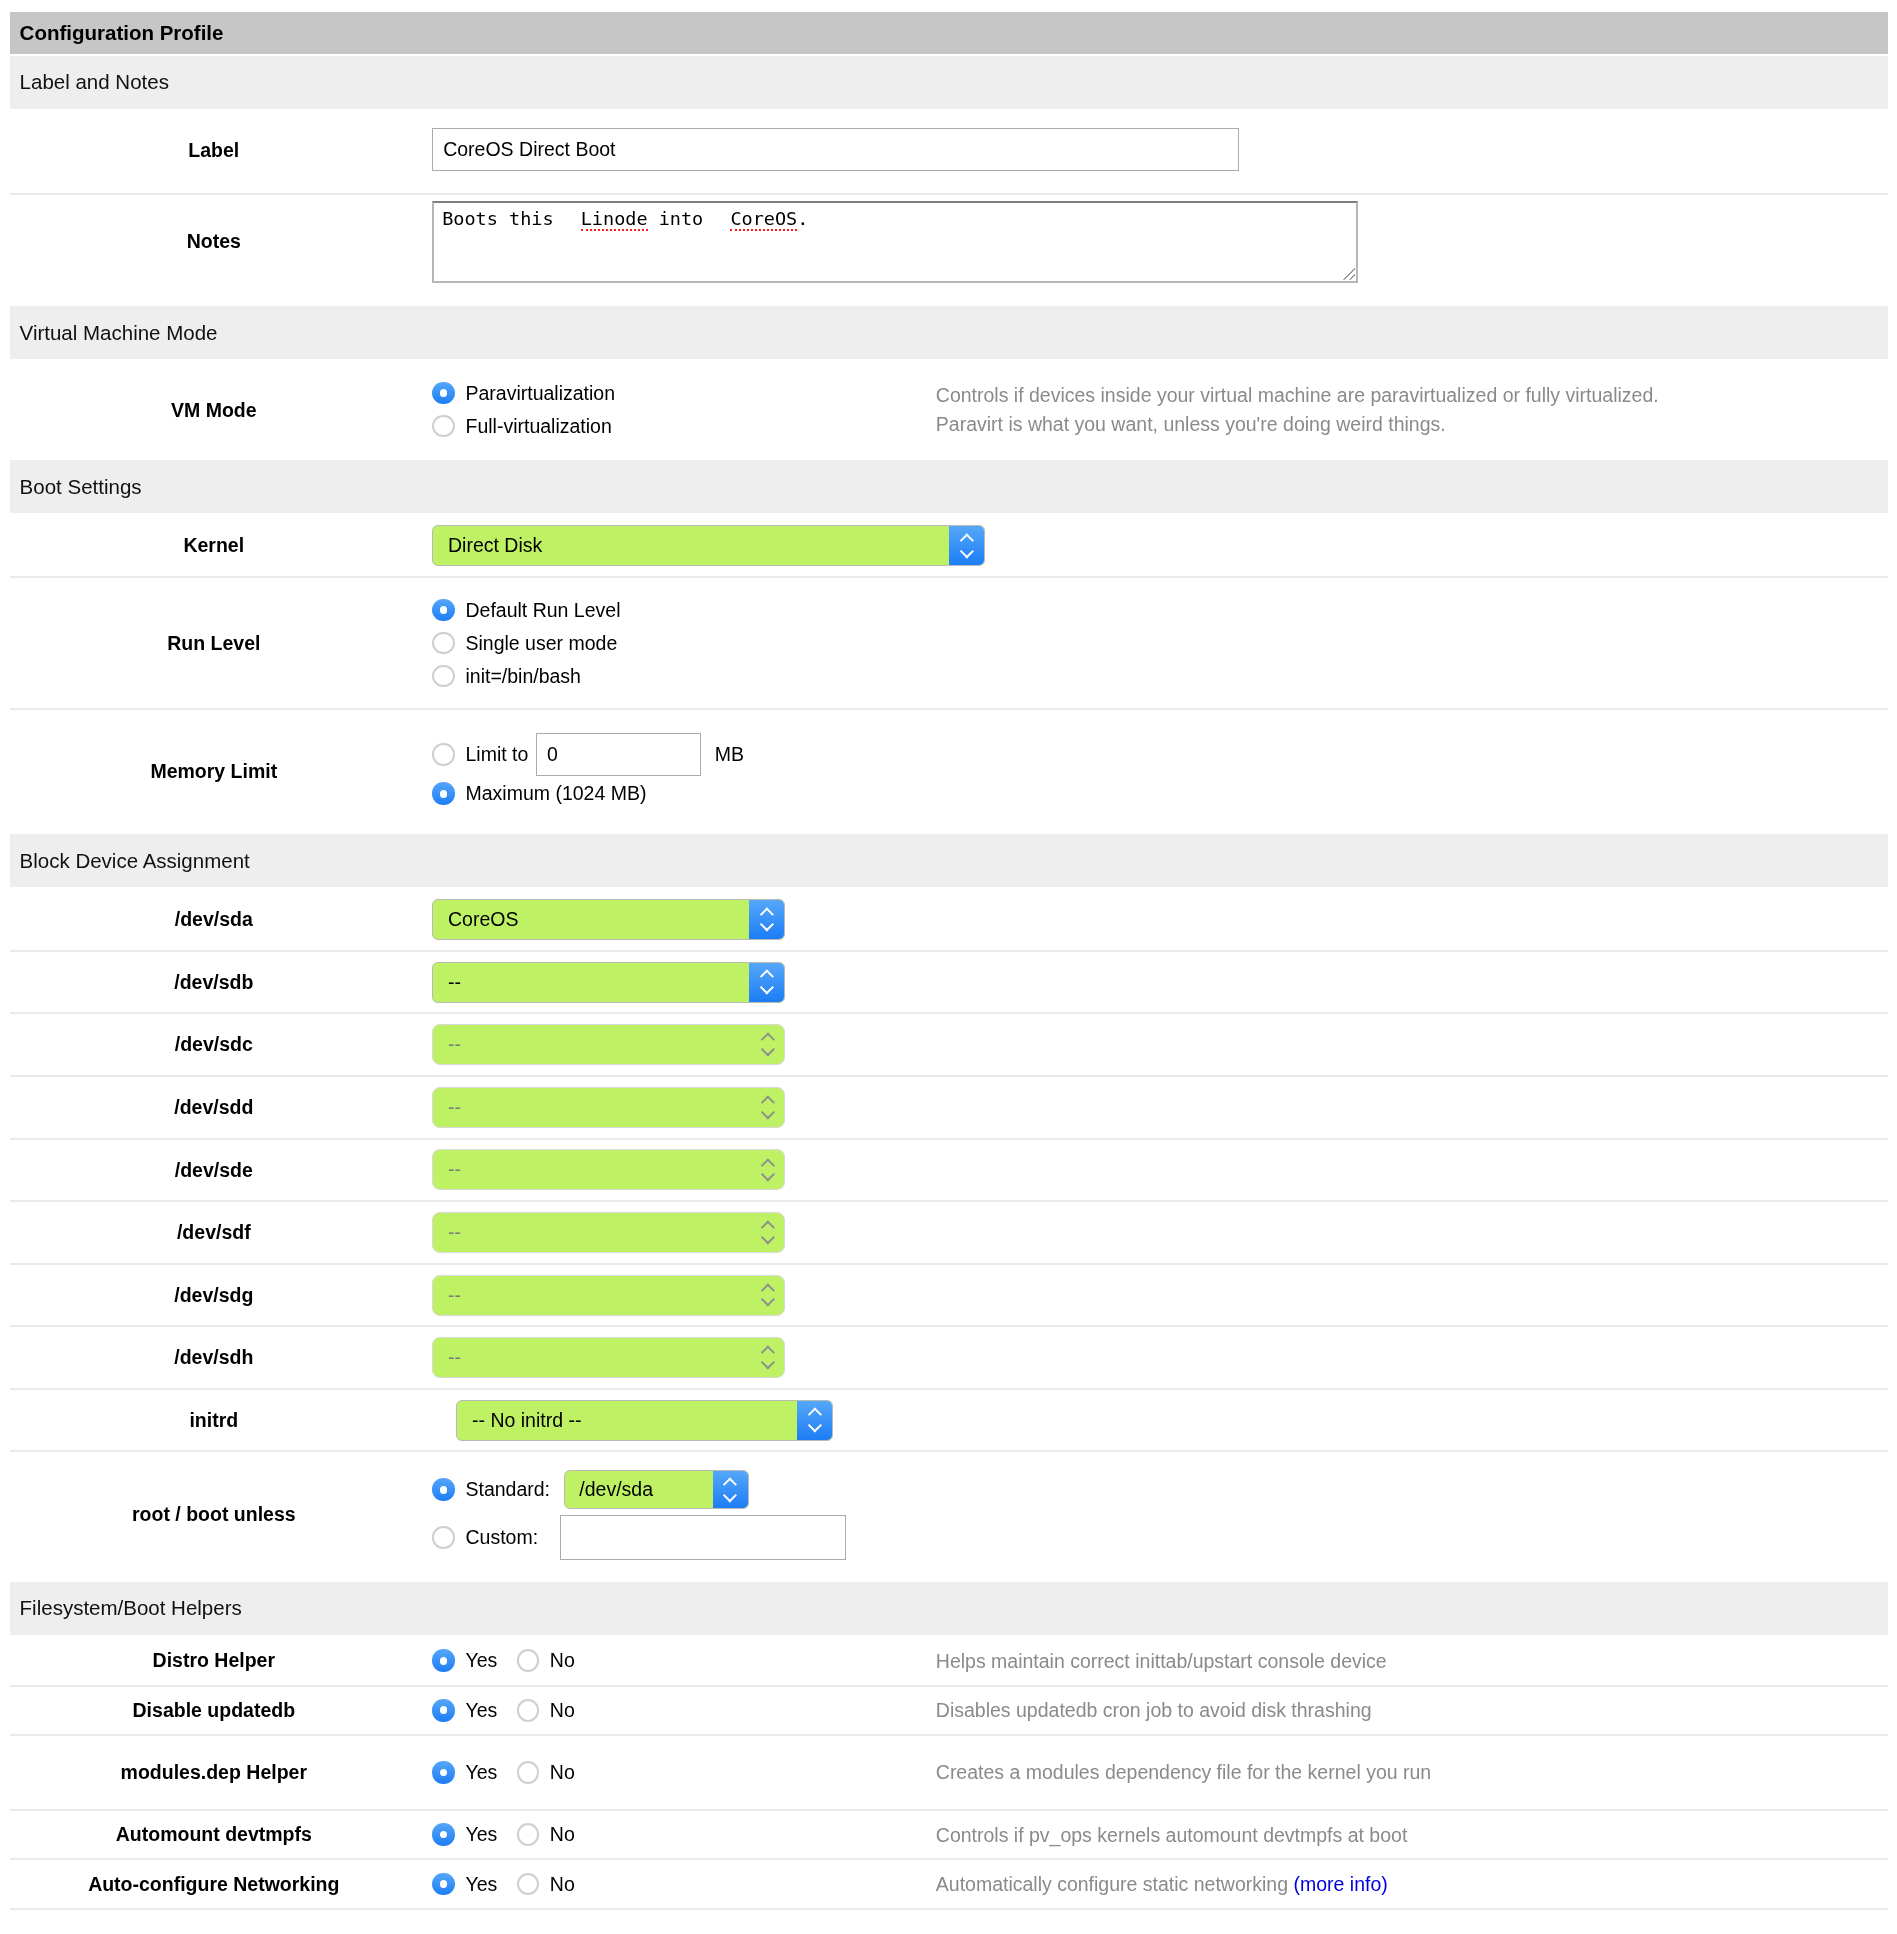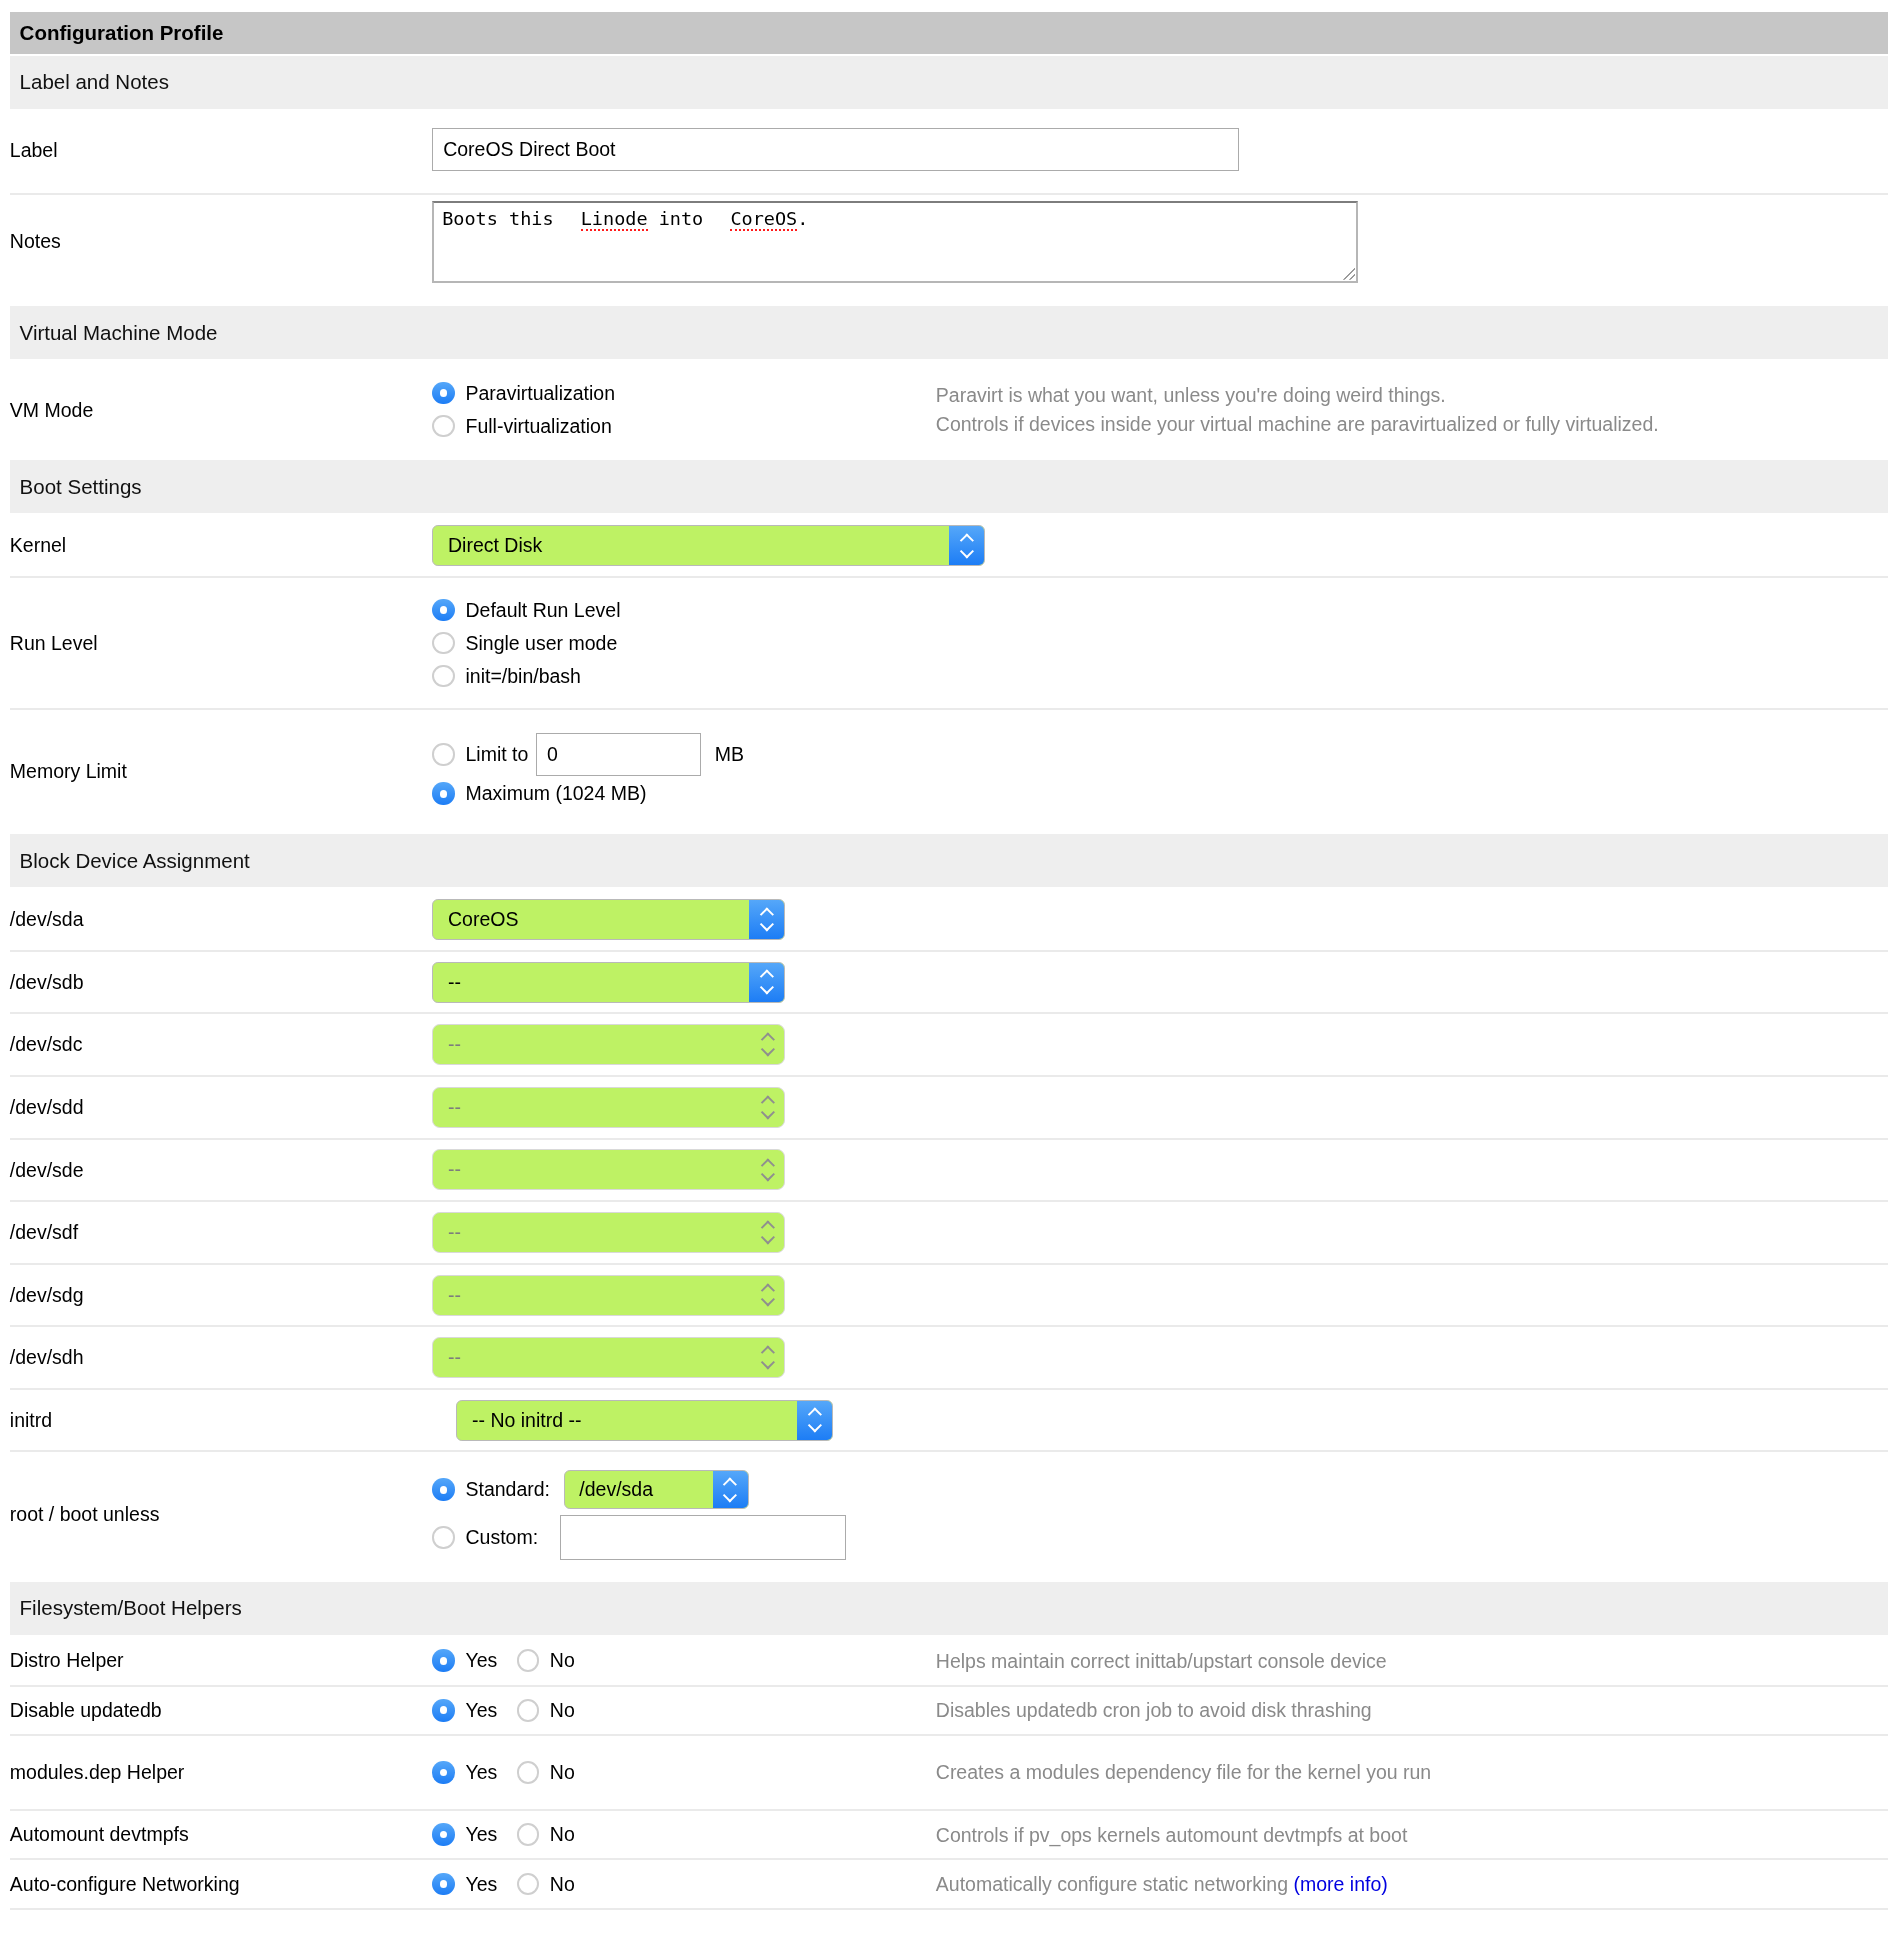--- a/index.html
+++ b/index.html
@@ -22,21 +22,21 @@
     background:var(--section-bg,#eeeeee);
     height:53px;display:flex;align-items:center;
     padding-left:9.8px;font-size:20.5px;color:#111;
     margin:2px 0;
   }
 
   
   .row{display:flex;align-items:center;position:relative;}
   .row.sep{border-bottom:2px solid #eaeaea;}
   .row-label{
-    flex:0 0 408px;text-align:left;font-weight:normal;
+    flex:0 0 408px;text-align:center;font-weight:bold;
     padding-right:0;line-height:1.25;
   }
   .row-field{margin-left:14.6px;}
   .row-help{
     position:absolute;left:926px;top:50%;transform:translateY(-50%);
     color:#8a8a8a;line-height:29px;max-width:878px;
   }
 
   
   .text-input{
@@ -168,22 +168,22 @@
       <div class="radio-line">
         <span class="radio checked"></span>
         <span>Paravirtualization</span>
       </div>
       <div class="radio-line">
         <span class="radio"></span>
         <span>Full-virtualization</span>
       </div>
     </div>
     <div class="row-help">
+      <div>Controls if devices inside your virtual machine are paravirtualized or fully virtualized.</div>
       <div>Paravirt is what you want, unless you're doing weird things.</div>
-      <div>Controls if devices inside your virtual machine are paravirtualized or fully virtualized.</div>
     </div>
   </div>
 
   <div class="section-header">
     <span>Boot Settings</span>
   </div>
 
   <div class="row sep row-pad-sm">
     <div class="row-label">Kernel</div>
     <div class="row-field">

